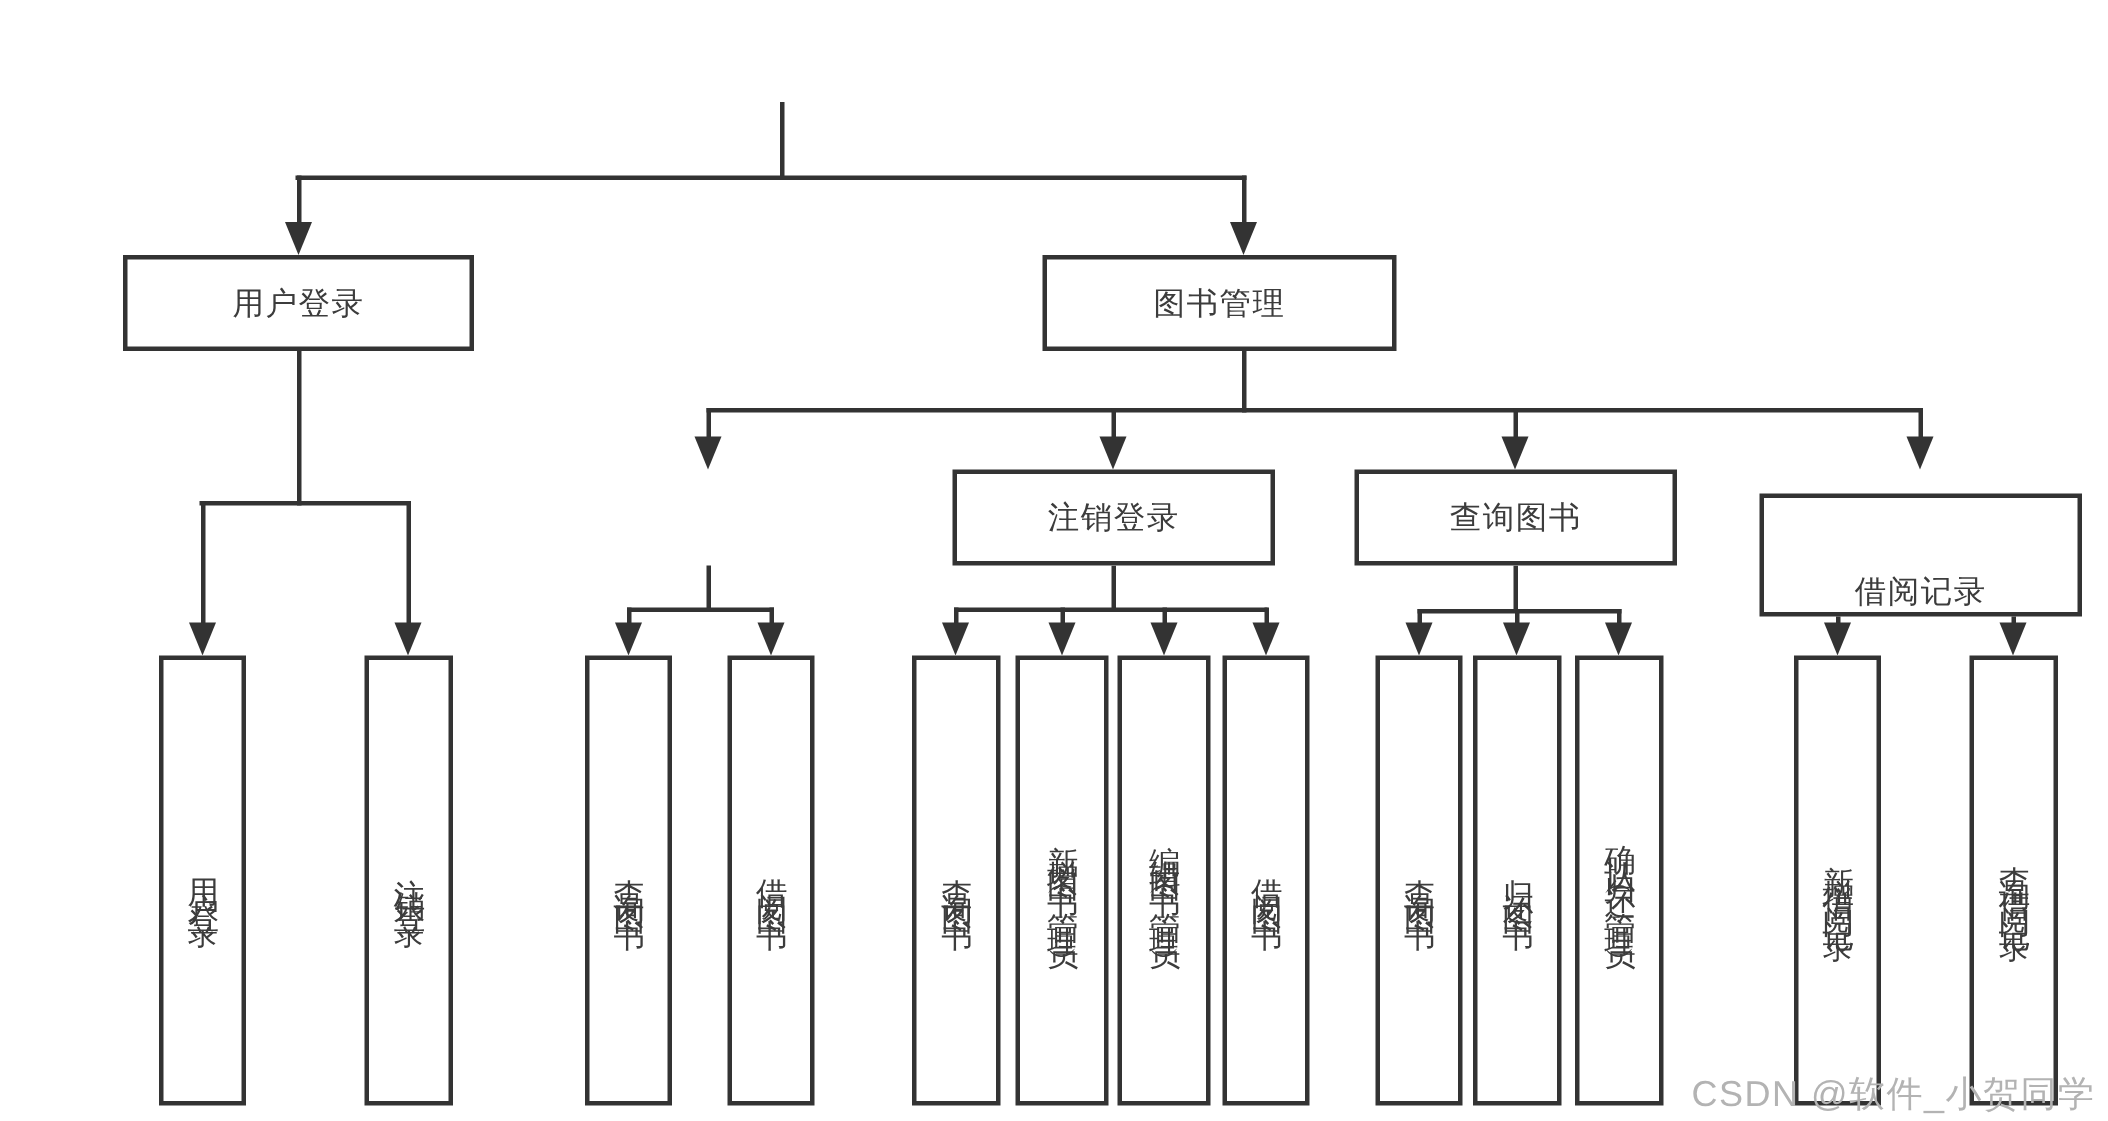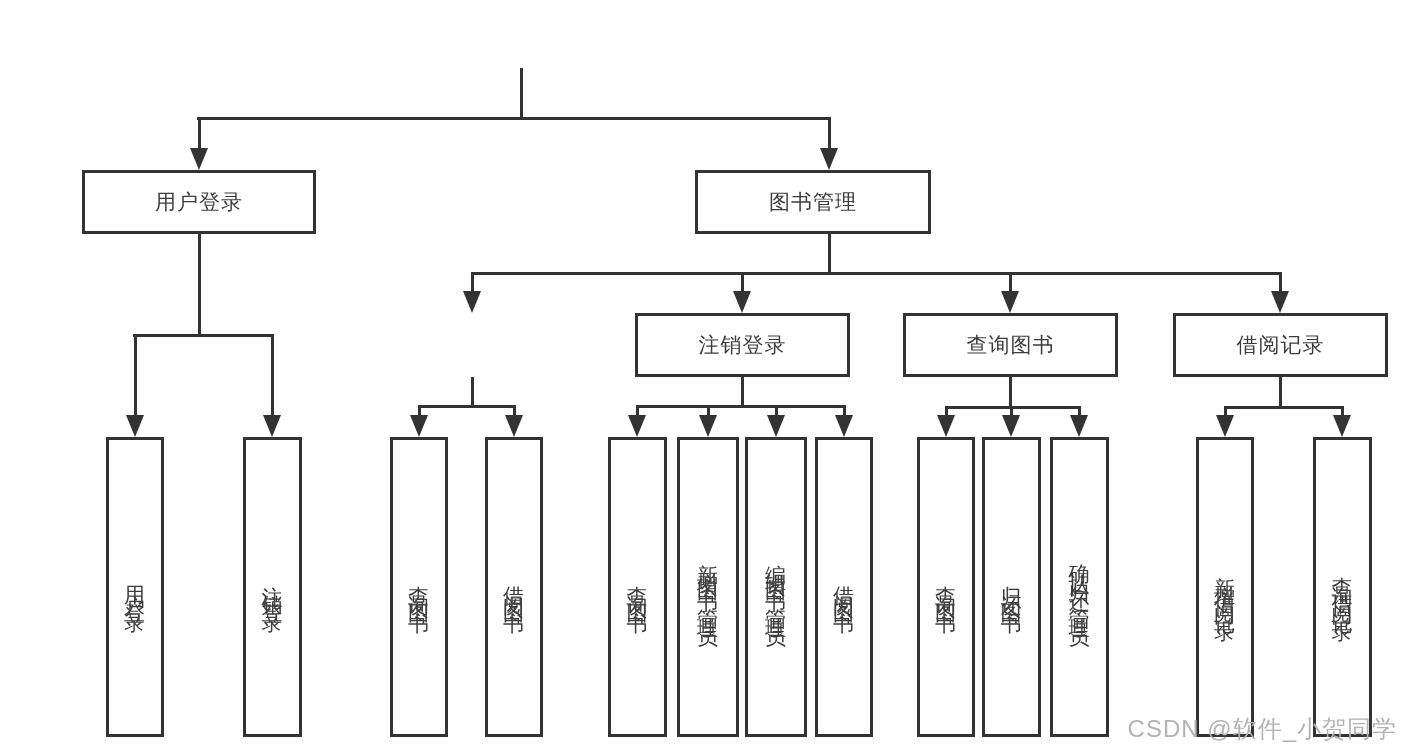--- a/index.html
+++ b/index.html
@@ -88,21 +88,21 @@
   <div class="arrow" style="left:1001px;top:291px;"></div>
   <div class="vline" style="left:1279px;top:272px;height:21px;"></div>
   <div class="arrow" style="left:1271px;top:291px;"></div>
 
   <div class="box" style="left:635px;top:313px;width:215px;height:64px;">
     <span>注销登录</span>
   </div>
   <div class="box" style="left:903px;top:313px;width:215px;height:64px;">
     <span>查询图书</span>
   </div>
-  <div class="box" style="left:1173px;top:313px;width:215px;height:64px;">
+  <div class="box" style="left:1173px;top:329px;width:215px;height:82px;align-items:flex-end;">
     <span>借阅记录</span>
   </div>
 
   <div class="vline" style="left:471px;top:377px;height:30px;"></div>
   <div class="hline" style="left:418px;top:405px;width:98px;"></div>
   <div class="vline" style="left:418px;top:405px;height:12px;"></div>
   <div class="arrow" style="left:410px;top:415px;"></div>
   <div class="vline" style="left:513px;top:405px;height:12px;"></div>
   <div class="arrow" style="left:505px;top:415px;"></div>
 

